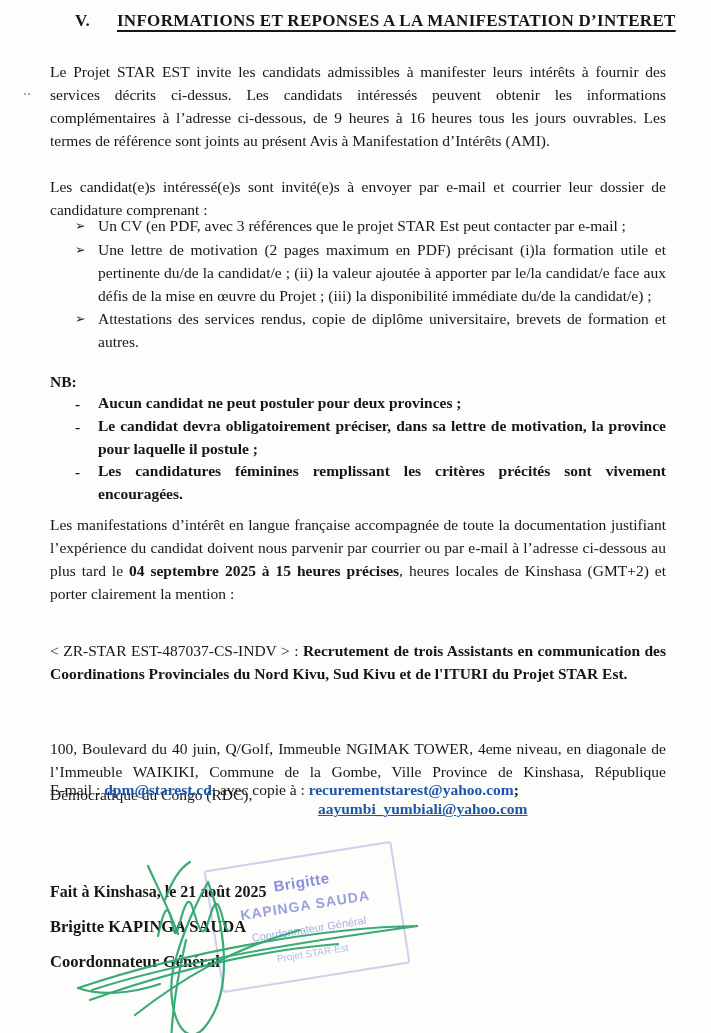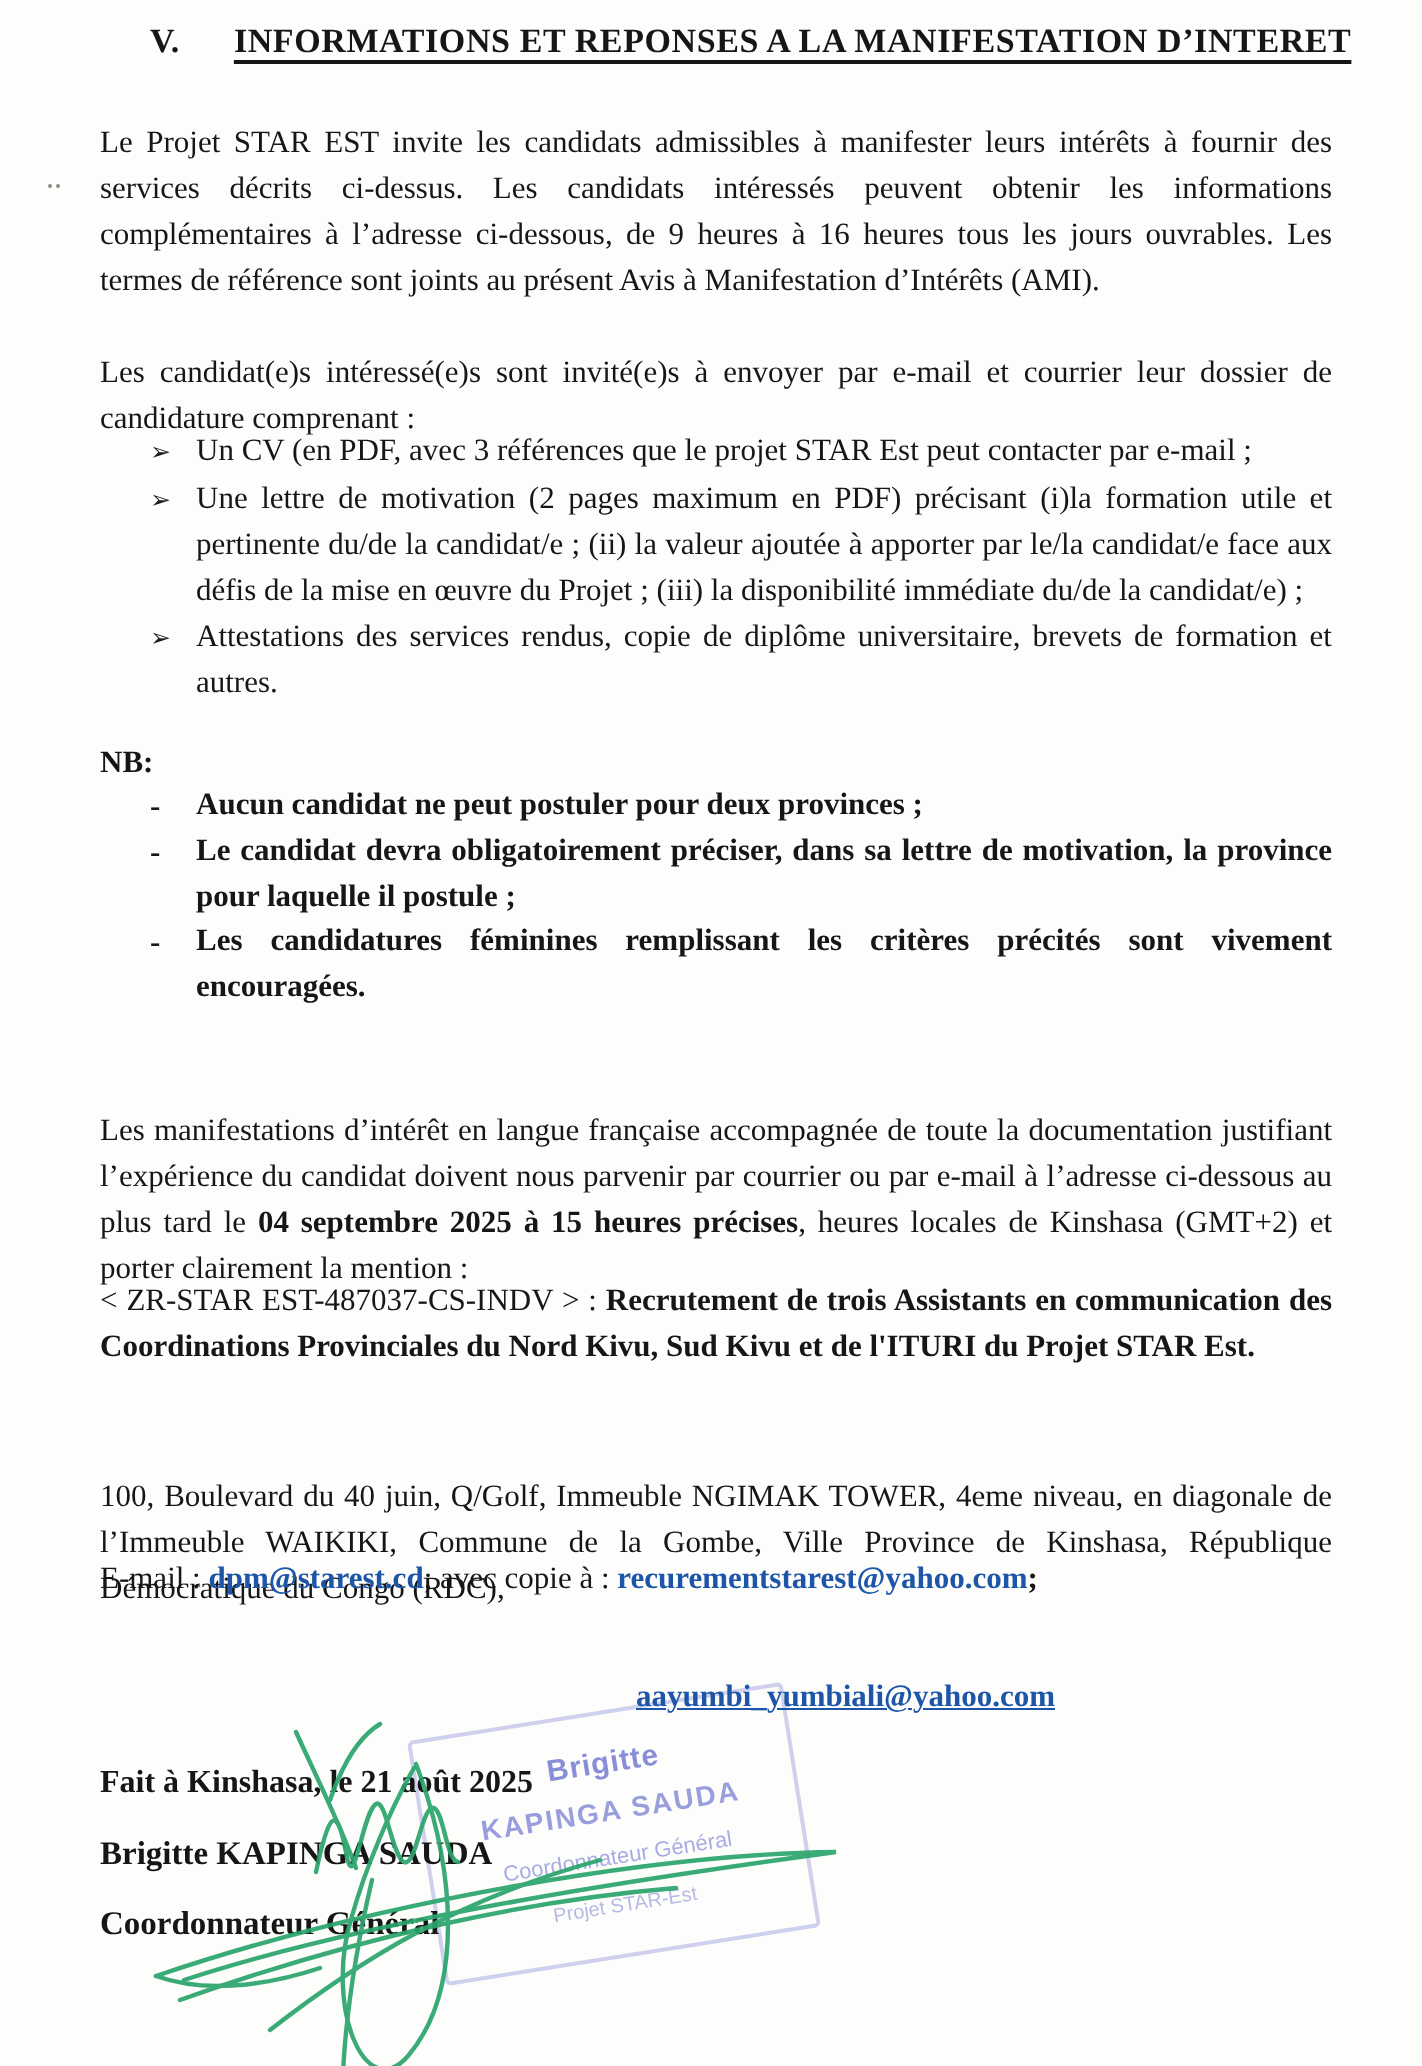--- a/index.html
+++ b/index.html
@@ -27,28 +27,28 @@
   .bullet-item{display:flex;}
   .bullet-marker{flex:none;width:23px;font-size:12.5px;padding-top:1px;color:#1c1c1c;}
   .bullet-text{flex:1;text-align:justify;}
 
   #nb-label{top:370px;font-weight:bold;}
   #nb-list{top:392px;left:75px;width:591px;font-weight:bold;}
   .nb-item{display:flex;}
   .nb-marker{flex:none;width:23px;}
   .nb-text{flex:1;text-align:justify;line-height:22.5px;}
 
-  #para-deadline{top:538px;}
+  #para-deadline{top:497px;}
   #mention{top:623px;font-weight:bold;}
   #mention .ref{font-weight:normal;}
   #addressee{top:686px;font-weight:bold;}
   #address{top:721px;}
 
   #email-line{top:778px;}
-  #email-line2{top:797px;left:318px;width:320px;margin-top:40px;}
+  #email-line2{top:797px;left:318px;width:320px;}
   .mail{color:#1d55a8;font-weight:bold;text-decoration:none;cursor:pointer;}
   .mail.u{text-decoration:underline;text-decoration-thickness:1.4px;}
 
   #phone{top:831px;font-weight:bold;font-size:14.5px;}
   #date-line{top:880px;font-weight:bold;font-size:16px;}
   #signatory{top:915px;font-weight:bold;font-size:16.5px;}
   #sig-title{top:950px;font-weight:bold;font-size:16.5px;}
 
   
   #artifact{position:absolute;left:24px;top:78px;width:10px;height:4px;z-index:2;}

